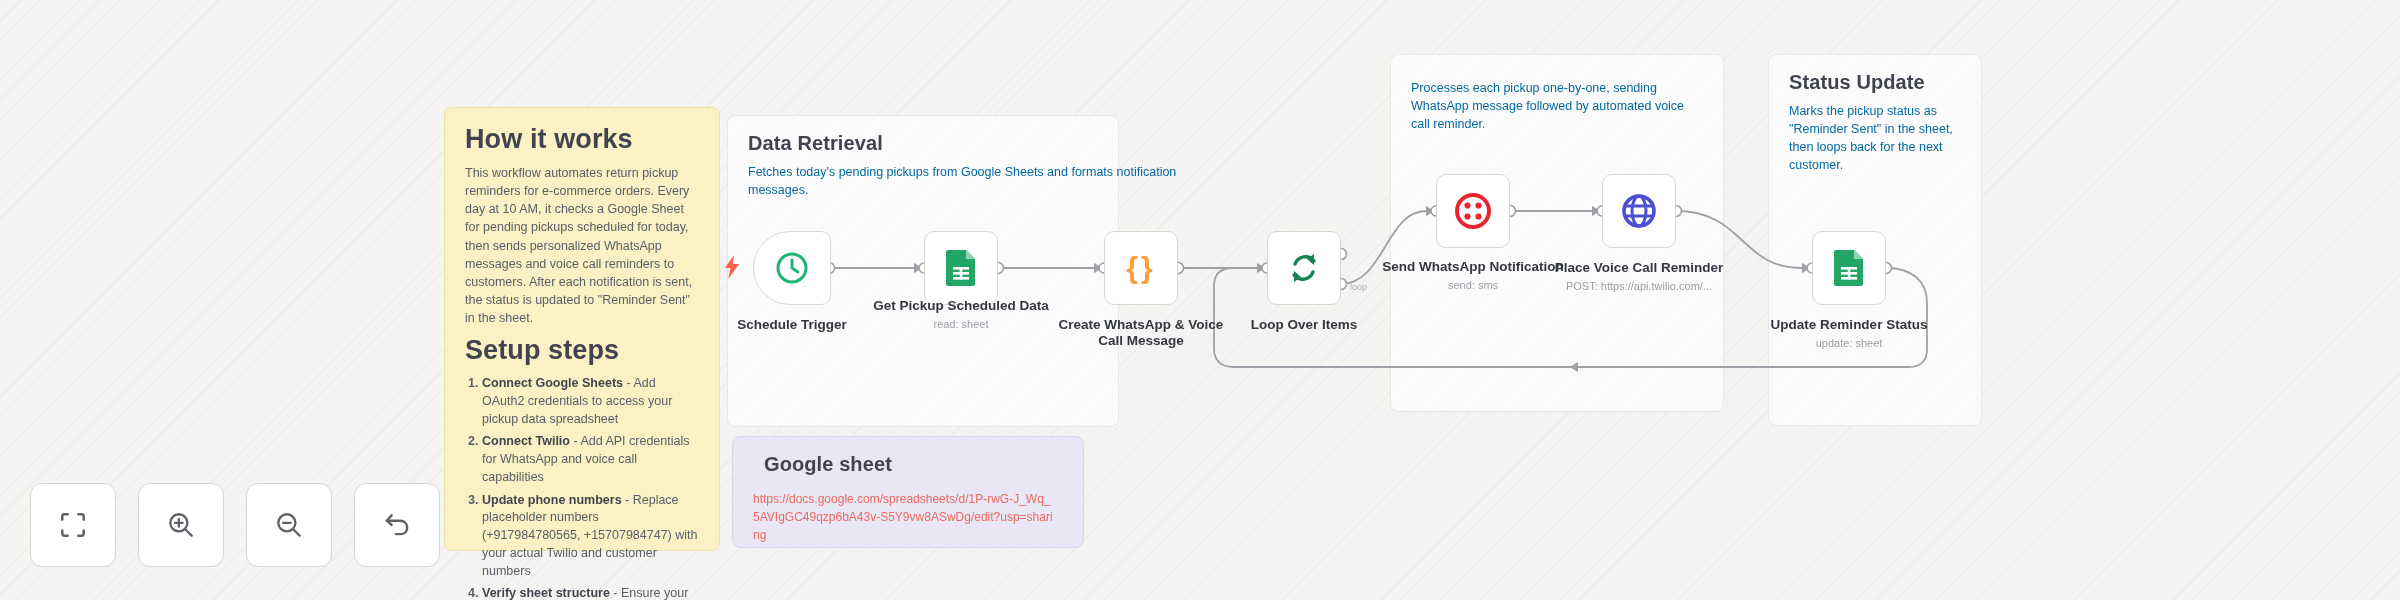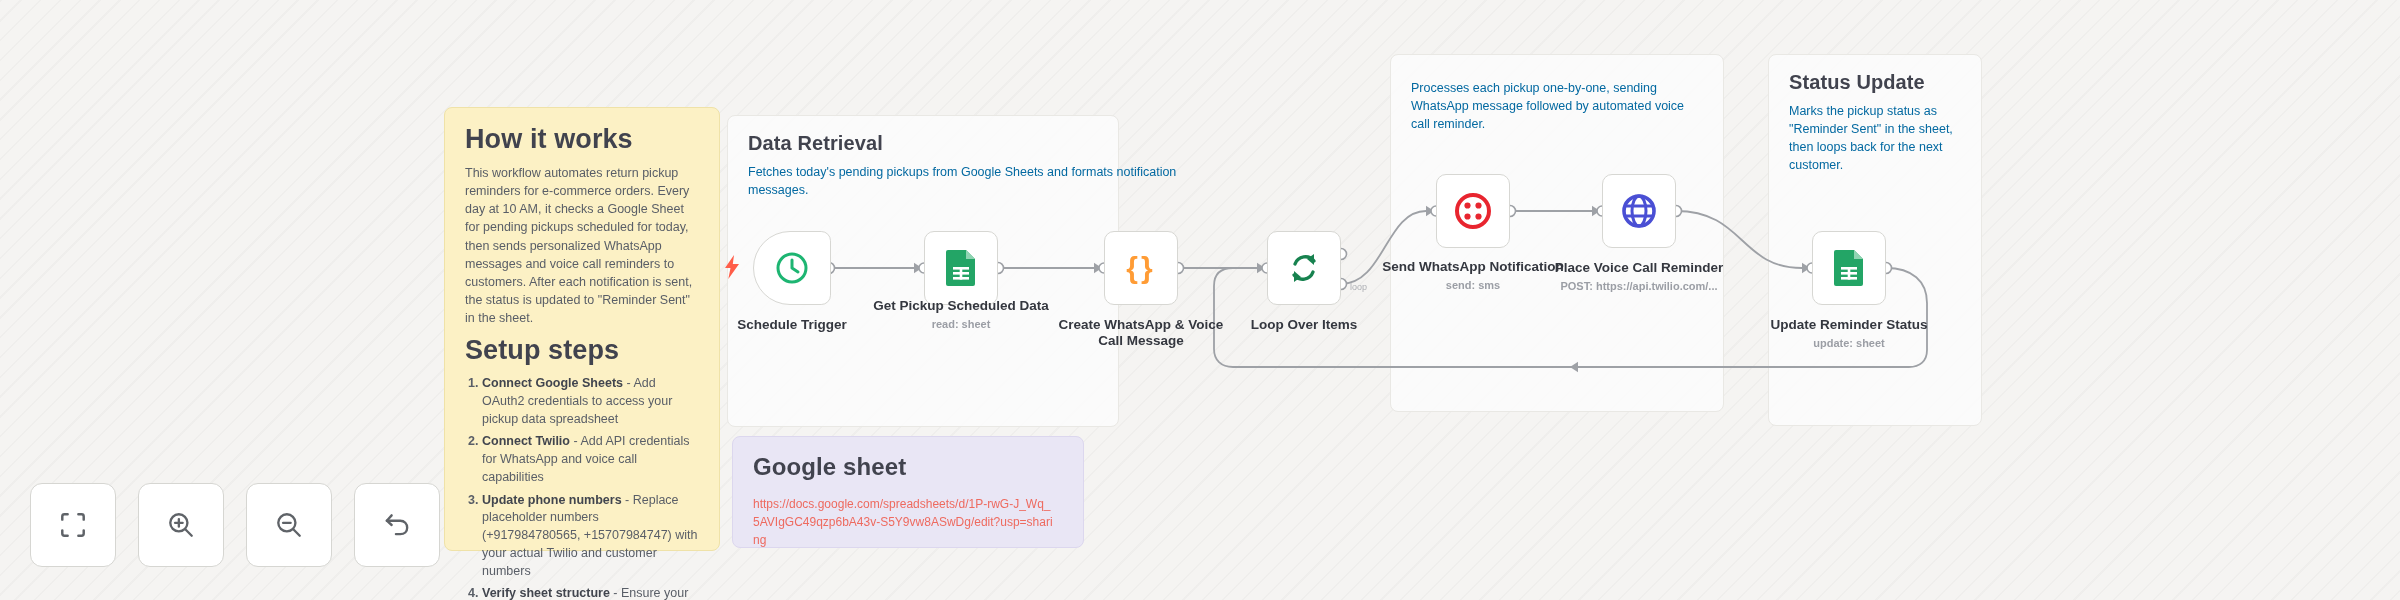--- a/index.html
+++ b/index.html
@@ -28,21 +28,21 @@
 
   
   .gs-link { display:block; margin-top:14px; font-size:12px; line-height:1.5; color:#ee6a5f; word-break:break-all; text-decoration:none; width:300px; }
 
   
   .node { position:absolute; width:74px; height:74px; background:#fff; border:1.6px solid #d7d7d3;
           border-radius:10px; display:flex; align-items:center; justify-content:center; z-index:3; }
   .node.trigger { width:78px; border-radius:38px 10px 10px 38px; }
   .node-label { position:absolute; width:190px; text-align:center; font-size:13.5px; font-weight:bold;
                 color:#34373f; line-height:1.22; z-index:3; }
-  .node-sub { font-size:11px; font-weight:bold; color:#9b9ea5; margin-top:4px; white-space:nowrap; }
+  .node-sub { font-size:11px; font-weight:normal; color:#9b9ea5; margin-top:4px; white-space:nowrap; }
   .code-glyph { font-size:30px; font-weight:bold; color:#ff9c35; letter-spacing:3px; font-family:"Liberation Sans",sans-serif; }
 
   svg.wires { position:absolute; left:0; top:0; width:2400px; height:600px; z-index:2; }
   .port-label { position:absolute; font-size:9px; color:#aeb0b5; z-index:4; }
 
   
   .toolbar { position:absolute; left:30px; top:483px; display:flex; gap:22px; z-index:5; }
   .tool-btn { width:86px; height:84px; background:#fff; border:1.4px solid #d6d6d2; border-radius:12px;
               display:flex; align-items:center; justify-content:center; cursor:pointer; }
   .tool-btn svg { stroke:#5f6368; }
@@ -73,21 +73,21 @@
 <div class="sticky sticky-white pad" style="left:1390px; top:54px; width:334px; height:358px; z-index:1;">
   <div class="desc" style="width:290px;">Processes each pickup one-by-one, sending WhatsApp message followed by automated voice call reminder.</div>
 </div>
 
 <div class="sticky sticky-white pad" style="left:1733px; top:54px; width:214px; height:372px; z-index:1;margin-left:35px;">
   <h1 style="font-size:20px;">Status Update</h1>
   <div class="desc" style="width:176px;">Marks the pickup status as "Reminder Sent" in the sheet, then loops back for the next customer.</div>
 </div>
 
 <div class="sticky sticky-purple pad" style="left:732px; top:436px; width:352px; height:112px; z-index:1;">
-  <h1 style="font-size:24px;">Google sheet</h1>
+  <h1 style="font-size:20px;margin-left:11px;">Google sheet</h1>
   <a class="gs-link" href="#">https://docs.google.com/spreadsheets/d/1P-rwG-J_Wq_5AVIgGC49qzp6bA43v-S5Y9vw8ASwDg/edit?usp=sharing</a>
 </div>
 
 <svg class="wires">
   <g fill="none" stroke="#9ea1a6" stroke-width="1.8">
     <path d="M829,268 H914"></path>
     <path d="M998,268 H1094"></path>
     <path d="M1178,268 H1257"></path>
     <path d="M1341,284 C1384,284 1386,211 1426,211"></path>
     <path d="M1510,211 H1592"></path>

